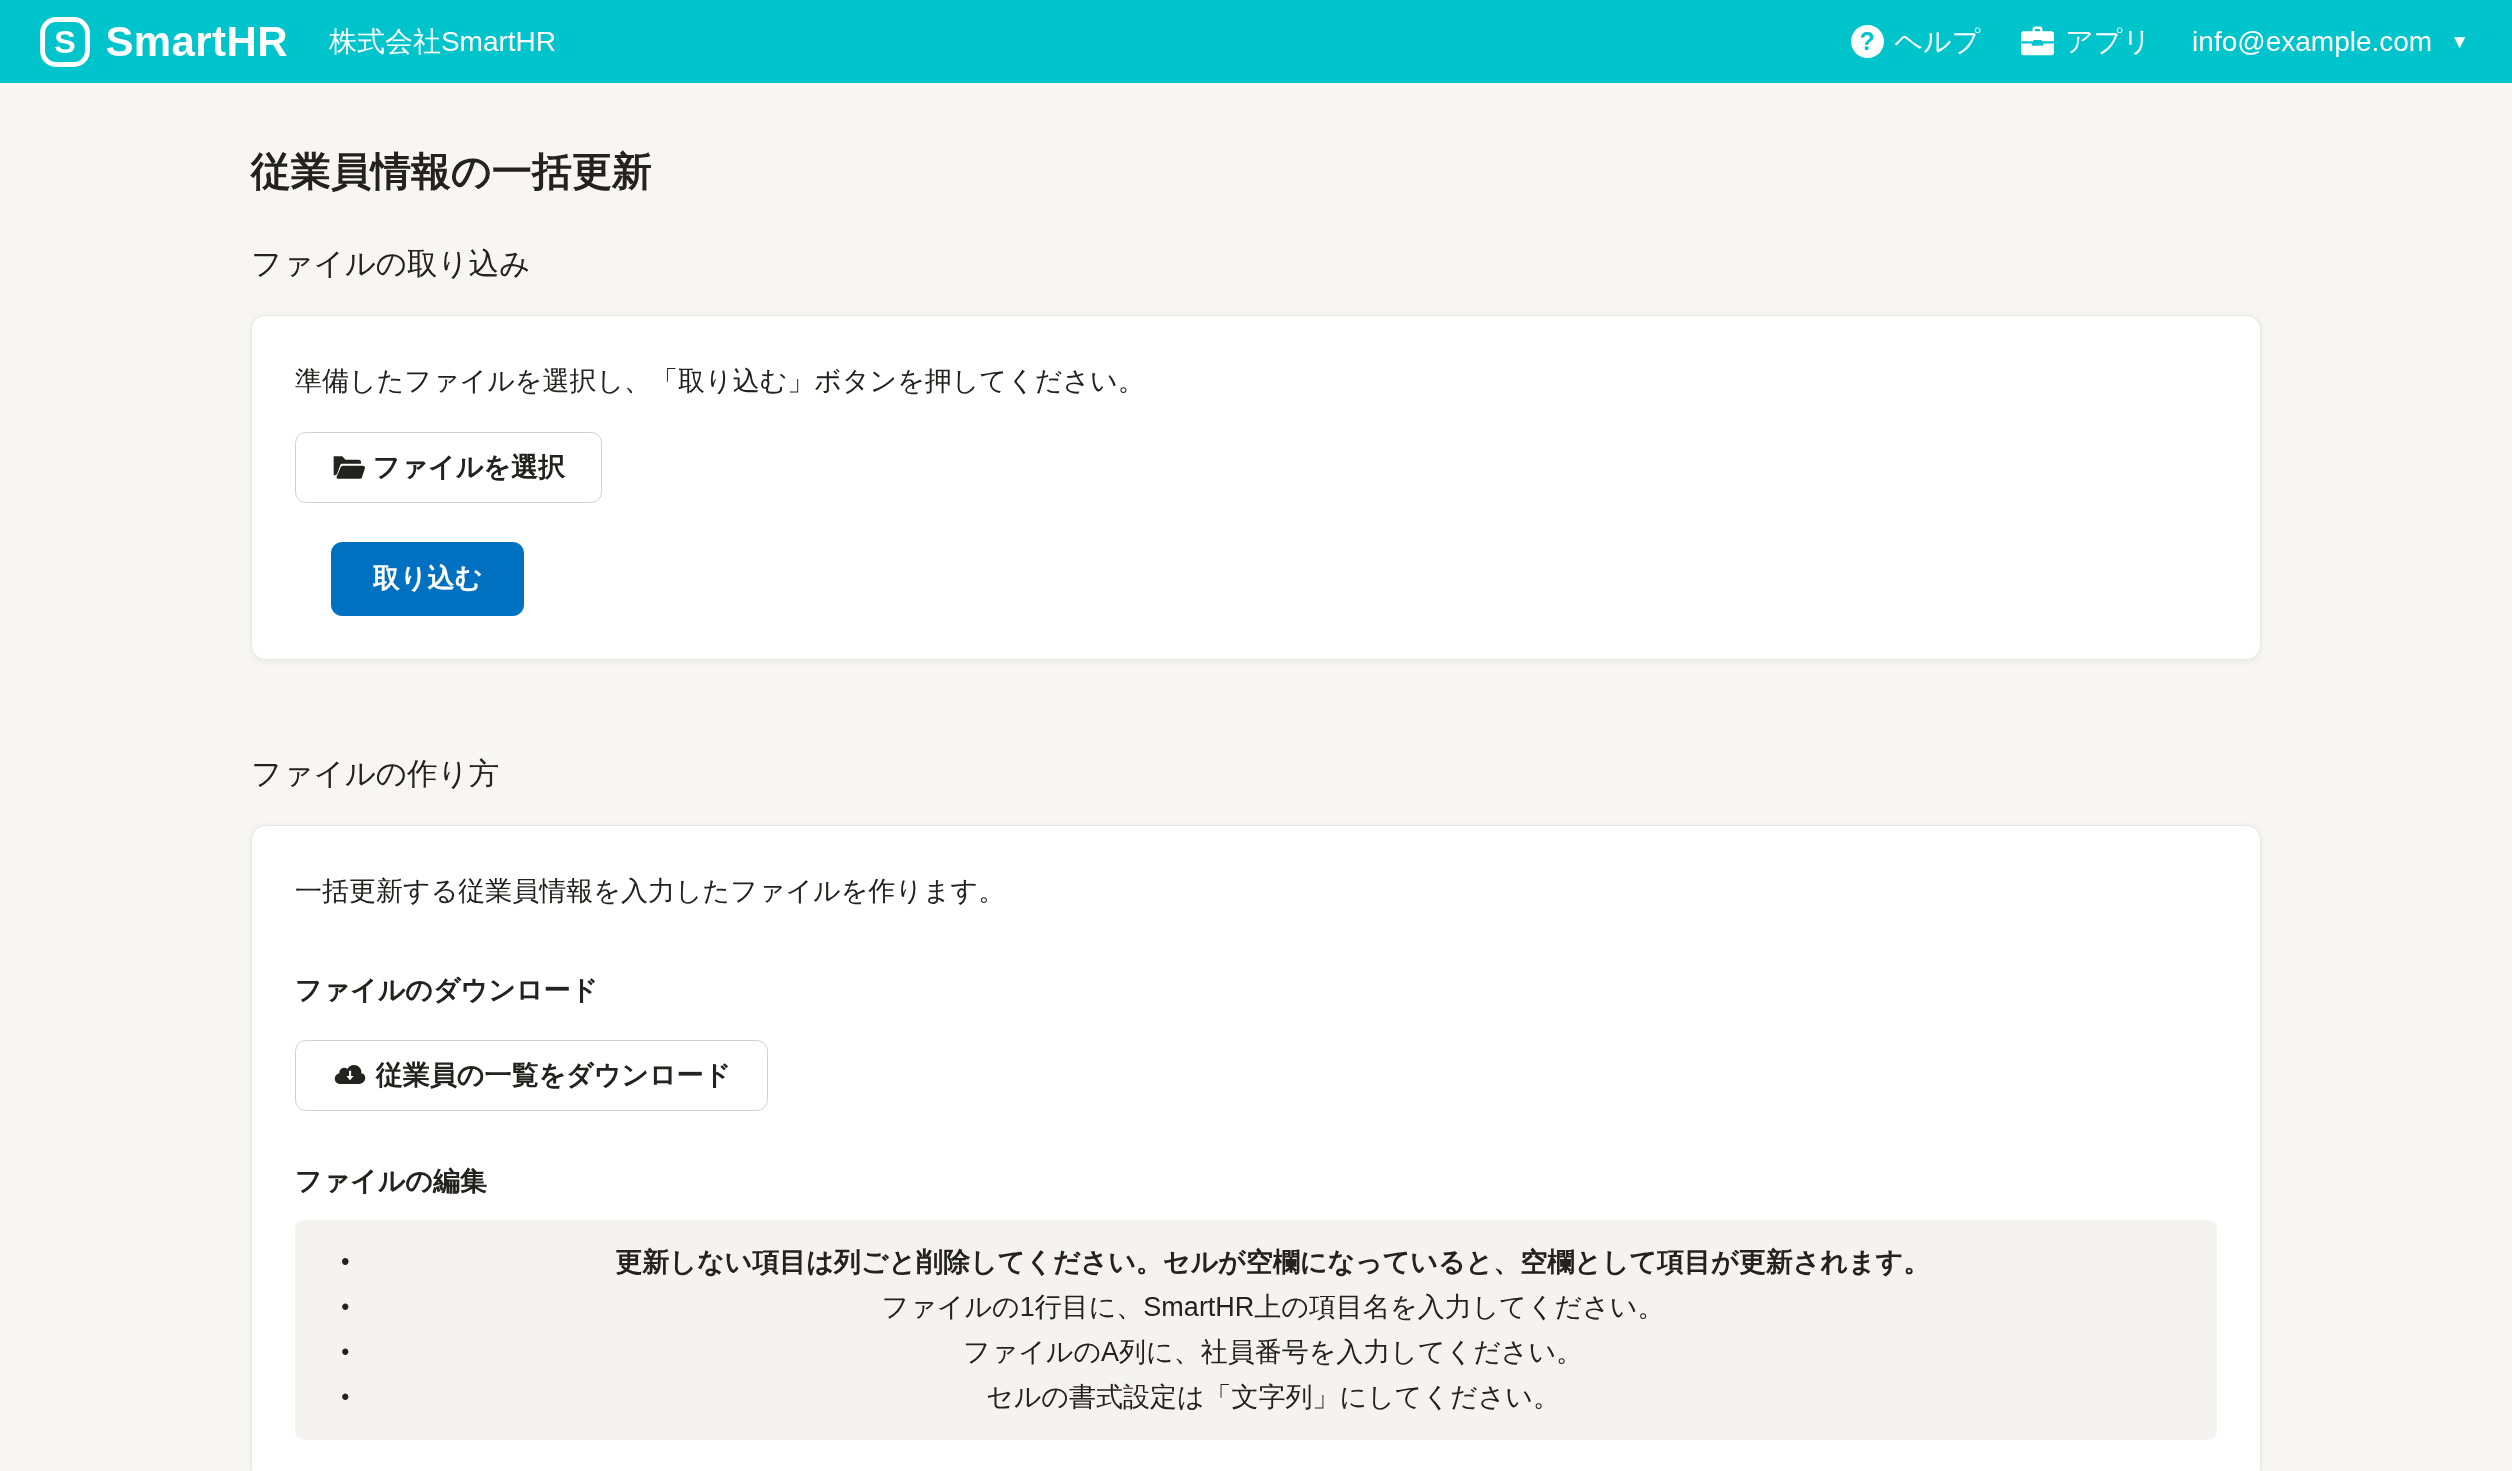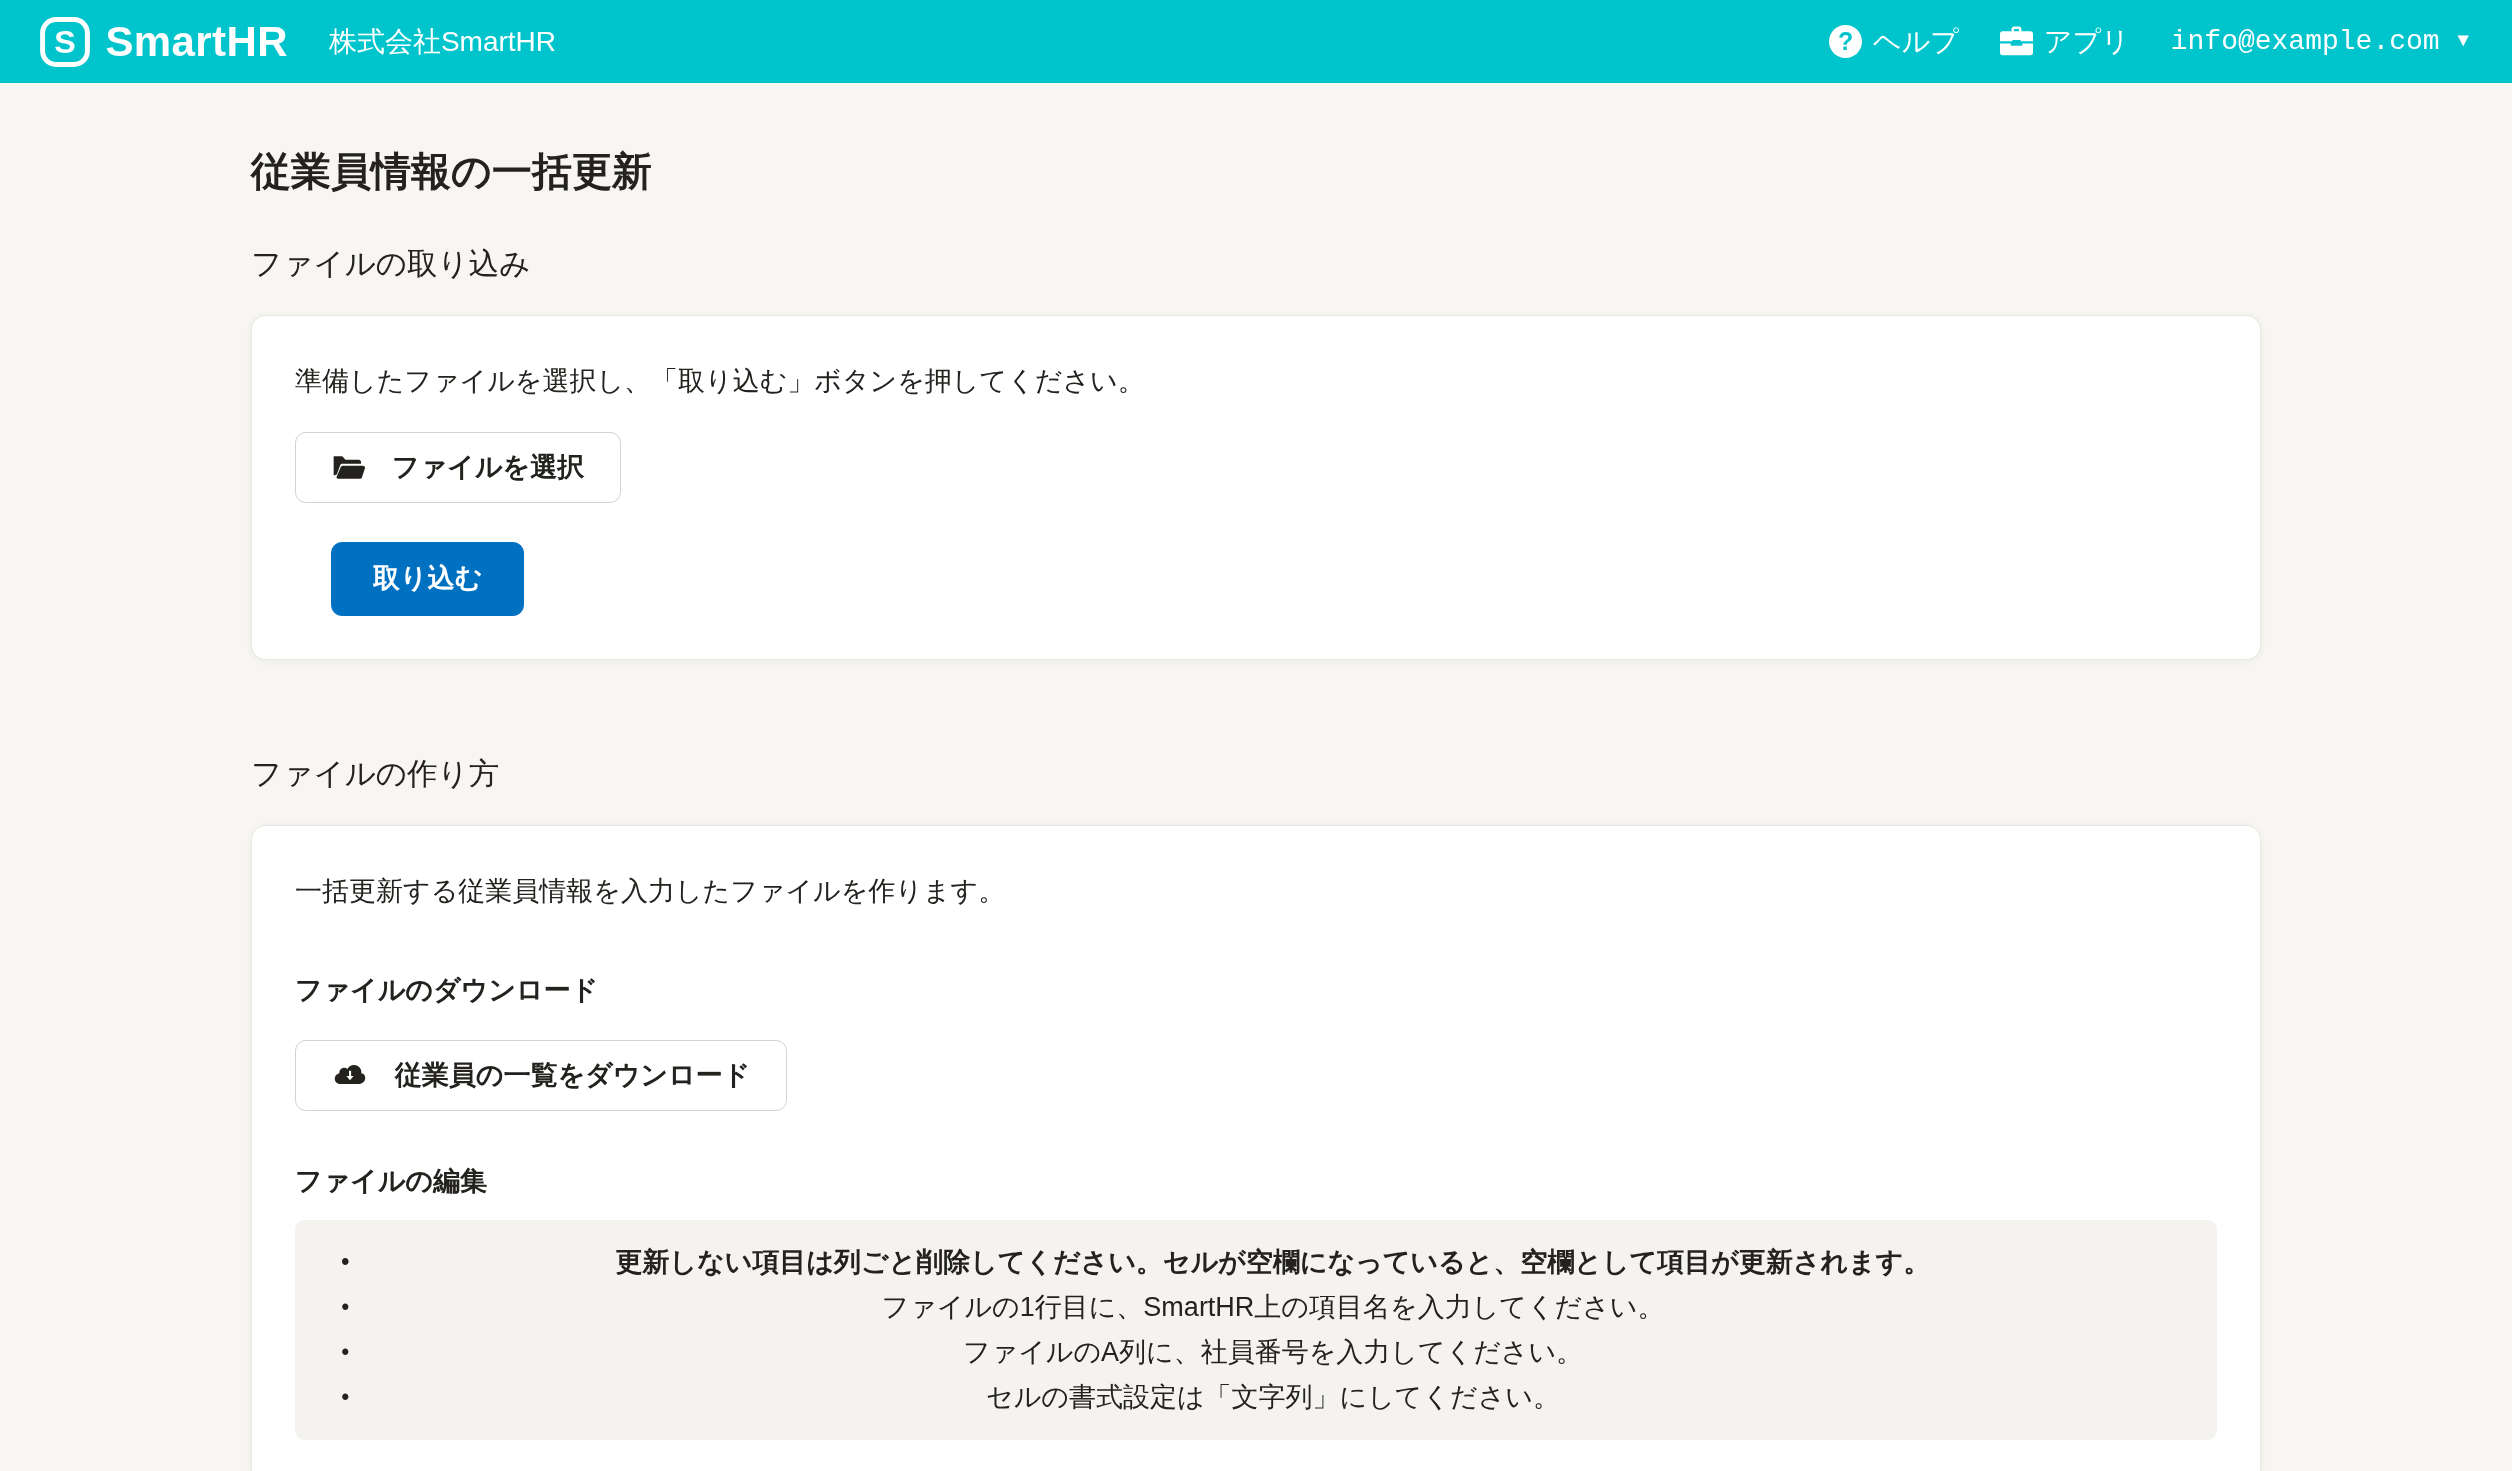--- a/index.html
+++ b/index.html
@@ -67,21 +67,20 @@
     display: flex;
     align-items: center;
     justify-content: center;
   }
   .account {
     display: flex;
     align-items: center;
     gap: 18px;
     cursor: pointer;
     line-height: 1;
-    font-family: Liberation Mono, monospace;
   }
   .caret {
     font-size: 19px;
     line-height: 1;
   }
 
   
   .main {
     width: 2010px;
     margin: 0 auto;
@@ -111,21 +110,21 @@
   .card p {
     margin: 5.4px 0 0 0;
     font-size: 27px;
     line-height: 1.3;
   }
 
   
   .btn {
     display: inline-flex;
     align-items: center;
-    gap: 27px;
+    gap: 8px;
     border-radius: 10.8px;
     font-family: inherit;
     font-size: 27px;
     font-weight: 700;
     line-height: 1;
     cursor: pointer;
   }
   .btn-outline {
     background: #ffffff;
     border: 0.9px solid #d4d1ce;

